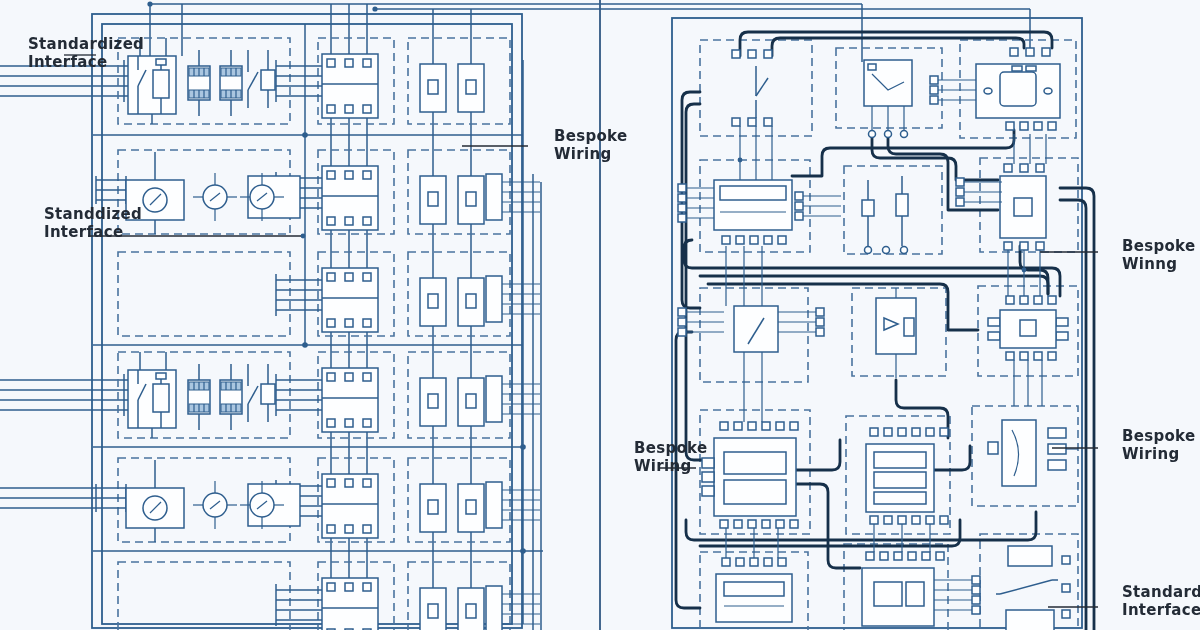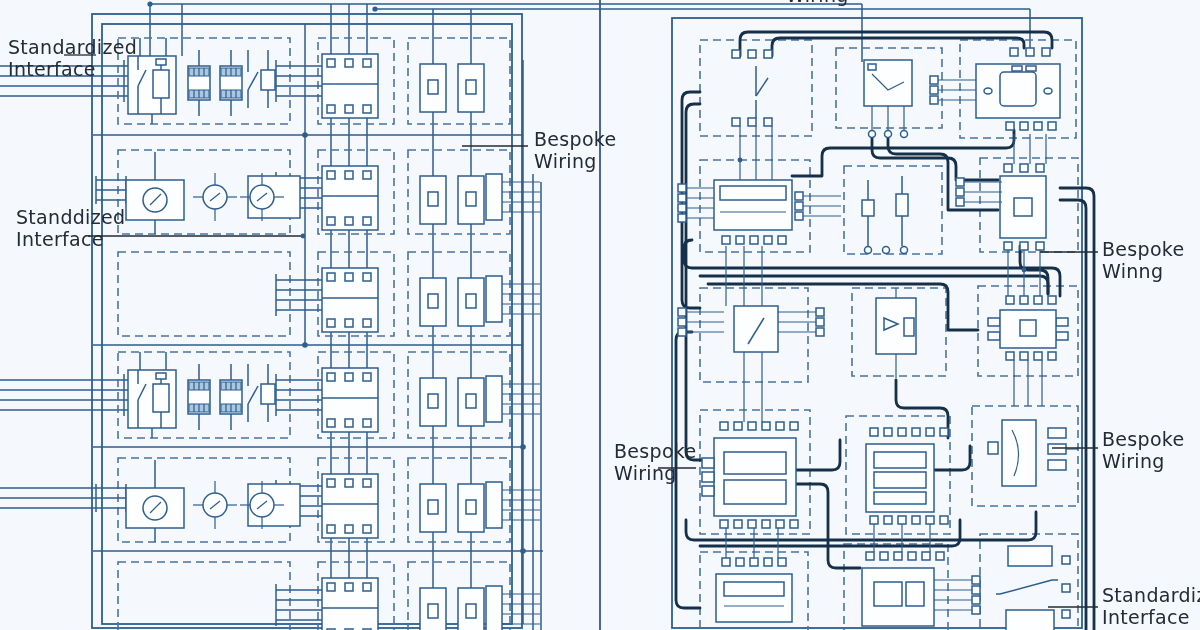--- a/index.html
+++ b/index.html
@@ -13,22 +13,22 @@
   .lnt  {stroke:var(--blue,#2e5e8e);stroke-width:1.2;fill:none;}
   .fw   {fill:#fdfeff;stroke:var(--blue,#2e5e8e);stroke-width:1.5;}
   .band {fill:var(--band,#aac6e0);stroke:var(--blue,#2e5e8e);stroke-width:1;}
   .dash {fill:none;stroke:var(--dash,#4a739e);stroke-width:1.6;stroke-dasharray:8 5;}
   .dark {stroke:var(--dark,#16304a);stroke-width:2.8;fill:none;stroke-linecap:round;stroke-linejoin:round;}
   .leader{stroke:var(--ink,#232b36);stroke-width:1.3;fill:none;}
   .dot  {fill:var(--blue,#2e5e8e);stroke:none;}
   .border{fill:none;stroke:var(--blue,#2e5e8e);stroke-width:1.8;}
   .divider{stroke:#44688f;stroke-width:2;}
   .label{
-    position:absolute;color:var(--ink,#232b36);font-size:19px;line-height:1.18;
-    white-space:pre-line;letter-spacing:.3px;font-weight:400;
+    position:absolute;color:var(--ink,#232b36);font-size:15px;line-height:1.18;
+    white-space:pre-line;letter-spacing:.3px;font-weight:700;margin-left:20px;
   }
 </style>
 </head>
 <body>
 
 <div class="stage" style="--blue: #2e5e8e; --dash: #4a739e; --dark: #16304a; --ink: #232b36; --bg: #f5f8fc; --band: #aac6e0;">
 
 <svg width="1200" height="630" viewBox="0 0 1200 630">
 <defs>
 
@@ -547,21 +547,21 @@
   <line class="leader" x1="462" y1="146" x2="528" y2="146"></line>
   <line class="leader" x1="1040" y1="252" x2="1098" y2="252"></line>
   <line class="leader" x1="658" y1="468" x2="696" y2="468"></line>
   <line class="leader" x1="1052" y1="448" x2="1098" y2="448"></line>
   <line class="leader" x1="1048" y1="607" x2="1098" y2="607"></line>
 </g>
 </svg>
 
 <div class="label" style="left:8px;top:36px;">Standardized
 Interface</div>
-<div class="label" style="left:16px;top:206px;">Standdized
+<div class="label" style="left:24px;top:206px;">Standdized
 Interface</div>
 <div class="label" style="left:534px;top:128px;">Bespoke
 Wiring</div>
 <div class="label" style="left:1102px;top:238px;">Bespoke
 Winng</div>
 <div class="label" style="left:614px;top:440px;">Bespoke
 Wiring</div>
 <div class="label" style="left:1102px;top:428px;">Bespoke
 Wiring</div>
 <div class="label" style="left:1102px;top:584px;">Standardized

